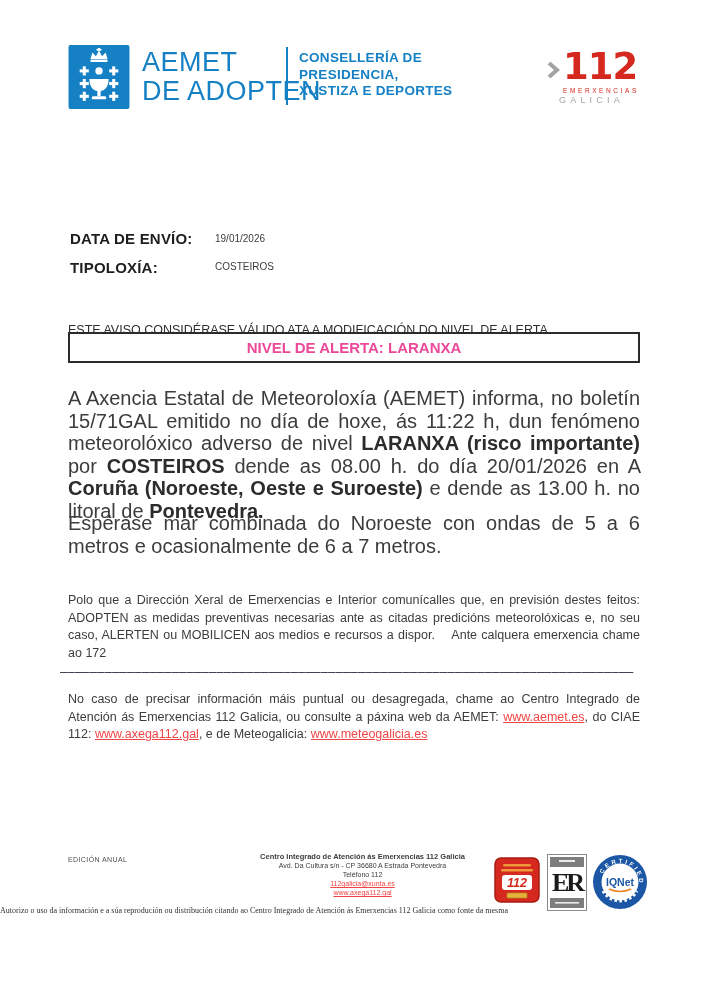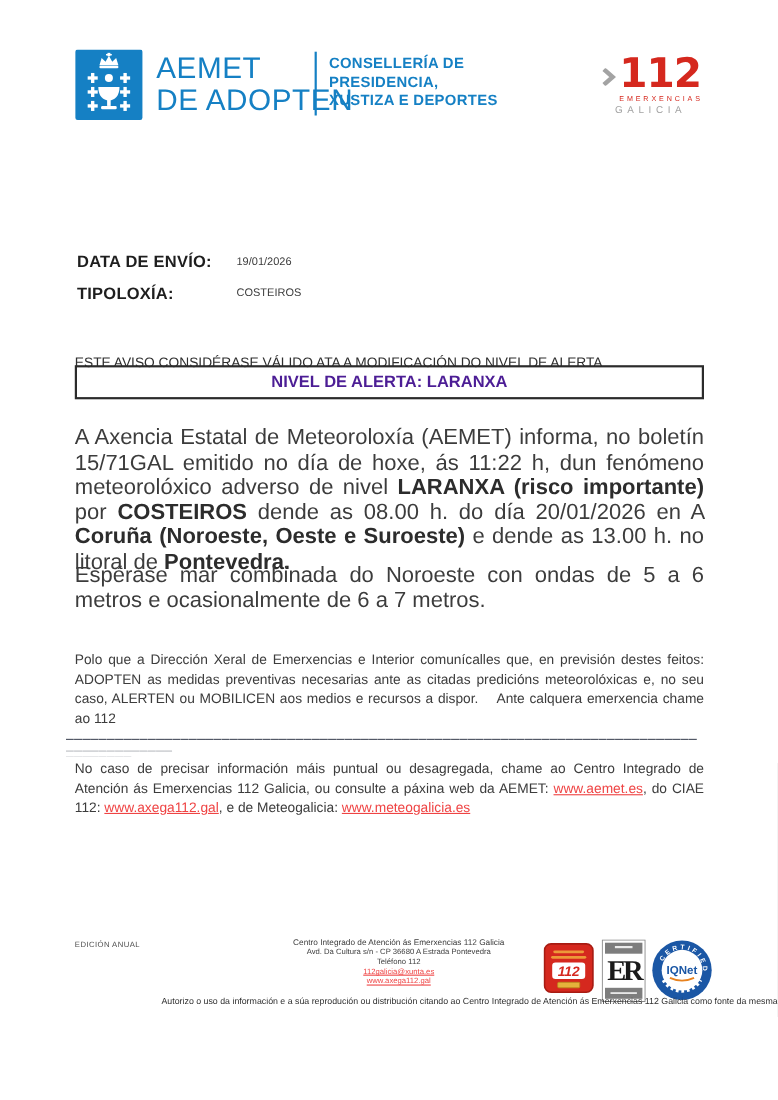--- a/index.html
+++ b/index.html
@@ -23,40 +23,40 @@
   
   .title{position:absolute;top:156px;left:40px;right:40px;text-align:center;
     font-size:15.5px;line-height:21px;font-weight:bold;color:#1e1e1e;white-space:pre-wrap;}
   
   .meta-label{position:absolute;left:70px;font-size:15px;font-weight:bold;color:#1e1e1e;letter-spacing:.2px;}
   .meta-value{position:absolute;left:215px;font-size:10px;color:#3c3c3c;}
   .validity{position:absolute;top:287px;left:68px;font-size:12.5px;color:#2e2e2e;margin-top:36px;}
   
   .alert-box{position:absolute;top:332px;left:68px;right:67px;height:27px;
     border:2px solid #2b2b2b;text-align:center;line-height:27px;
-    font-size:15px;font-weight:bold;color:#4c1d95;}
+    font-size:15px;font-weight:bold;color:#ec4899;}
   
   .para{position:absolute;left:68px;right:67px;text-align:justify;white-space:pre-wrap;}
   .p-big{font-size:20px;line-height:22.5px;color:#3c3c3c;}
   .p-small{font-size:12.5px;line-height:17.5px;color:#3c3c3c;}
   .b{font-weight:bold;color:#2c2c2c;}
   .lnk{color:#ef4444;text-decoration:underline;cursor:pointer;}
   .separator{position:absolute;left:60px;right:67px;font-size:12.5px;line-height:11px;color:#0f172a;
     letter-spacing:.5px;overflow:hidden;word-break:break-all;}
   
   .edition{position:absolute;top:856px;left:68px;font-size:7px;letter-spacing:.4px;color:#4f4f4f;}
   .f-center{position:absolute;top:852px;left:240px;width:245px;text-align:center;color:#3c3c3c;}
-  .f-name{font-size:7.5px;font-weight:normal;line-height:9px;}
+  .f-name{font-size:7.5px;font-weight:bold;line-height:9px;}
   .f-line{font-size:7px;line-height:9px;}
   .f-link{font-size:7px;line-height:9px;display:block;}
   .badges{position:absolute;top:852px;left:494px;width:160px;height:60px;}
   .badge-112{position:absolute;left:0;top:5px;}
   .badge-er{position:absolute;left:53px;top:2px;}
   .badge-iqnet{position:absolute;left:97px;top:1px;}
-  .authorization{position:absolute;top:906px;left:0;right:0;text-align:right;font-size:8px;color:#2f2f2f;}
+  .authorization{position:absolute;top:906px;left:0;right:0;text-align:left;font-size:8px;color:#2f2f2f;font-family:Liberation Serif, serif;}
 </style>
 </head>
 <body>
 
 <div class="page">
 
   <div class="header">
 
     <div class="xunta-logo">
       <svg width="62" height="64" viewBox="0 0 60 63" xmlns="http://www.w3.org/2000/svg">
@@ -141,21 +141,21 @@
   <div class="meta-value" style="top:261px">COSTEIROS</div>
 
   <div class="validity">ESTE AVISO CONSIDÉRASE VÁLIDO ATA A MODIFICACIÓN DO NIVEL DE ALERTA</div>
 
   <div class="alert-box">NIVEL DE ALERTA: LARANXA</div>
 
   <div class="para p-big" style="top:387px"><span>A Axencia Estatal de Meteoroloxía (AEMET) informa, no boletín 15/71GAL emitido no día de hoxe, ás 11:22 h, dun fenómeno meteorolóxico adverso de nivel </span><span class="b">LARANXA (risco importante)</span><span> por </span><span class="b">COSTEIROS</span><span> dende as 08.00 h. do día 20/01/2026 en A </span><span class="b">Coruña (Noroeste, Oeste e Suroeste)</span><span> e dende as 13.00 h. no litoral de </span><span class="b">Pontevedra.</span></div>
 
   <div class="para p-big" style="top:512px">Espérase mar combinada do Noroeste con ondas de 5 a 6 metros e ocasionalmente de 6 a 7 metros.</div>
 
-  <div class="para p-small" style="top:592px">Polo que a Dirección Xeral de Emerxencias e Interior comunícalles que, en previsión destes feitos: ADOPTEN as medidas preventivas necesarias ante as citadas predicións meteorolóxicas e, no seu caso, ALERTEN ou MOBILICEN aos medios e recursos a dispor.    Ante calquera emerxencia chame ao 112</div>
+  <div class="para p-small" style="top:592px">Polo que a Dirección Xeral de Emerxencias e Interior comunícalles que, en previsión destes feitos: ADOPTEN as medidas preventivas necesarias ante as citadas predicións meteorolóxicas e, no seu caso, ALERTEN ou MOBILICEN aos medios e recursos a dispor.    Ante calquera emerxencia chame ao 172</div>
 
   <div class="separator" style="top:661px">__________________________________________________________________________________________</div>
   <div class="separator" style="top:677px">________</div>
 
   <div class="para p-small" style="top:691px"><span>No caso de precisar información máis puntual ou desagregada, chame ao Centro Integrado de Atención ás Emerxencias 112 Galicia, ou consulte a páxina web da AEMET: </span><span class="lnk">www.aemet.es</span><span>, do CIAE 112: </span><span class="lnk">www.axega112.gal</span><span>, e de Meteogalicia: </span><span class="lnk">www.meteogalicia.es</span></div>
 
   <div class="edition">EDICIÓN ANUAL</div>
 
   <div class="f-center">
     <div class="f-name">Centro Integrado de Atención ás Emerxencias 112 Galicia</div>

